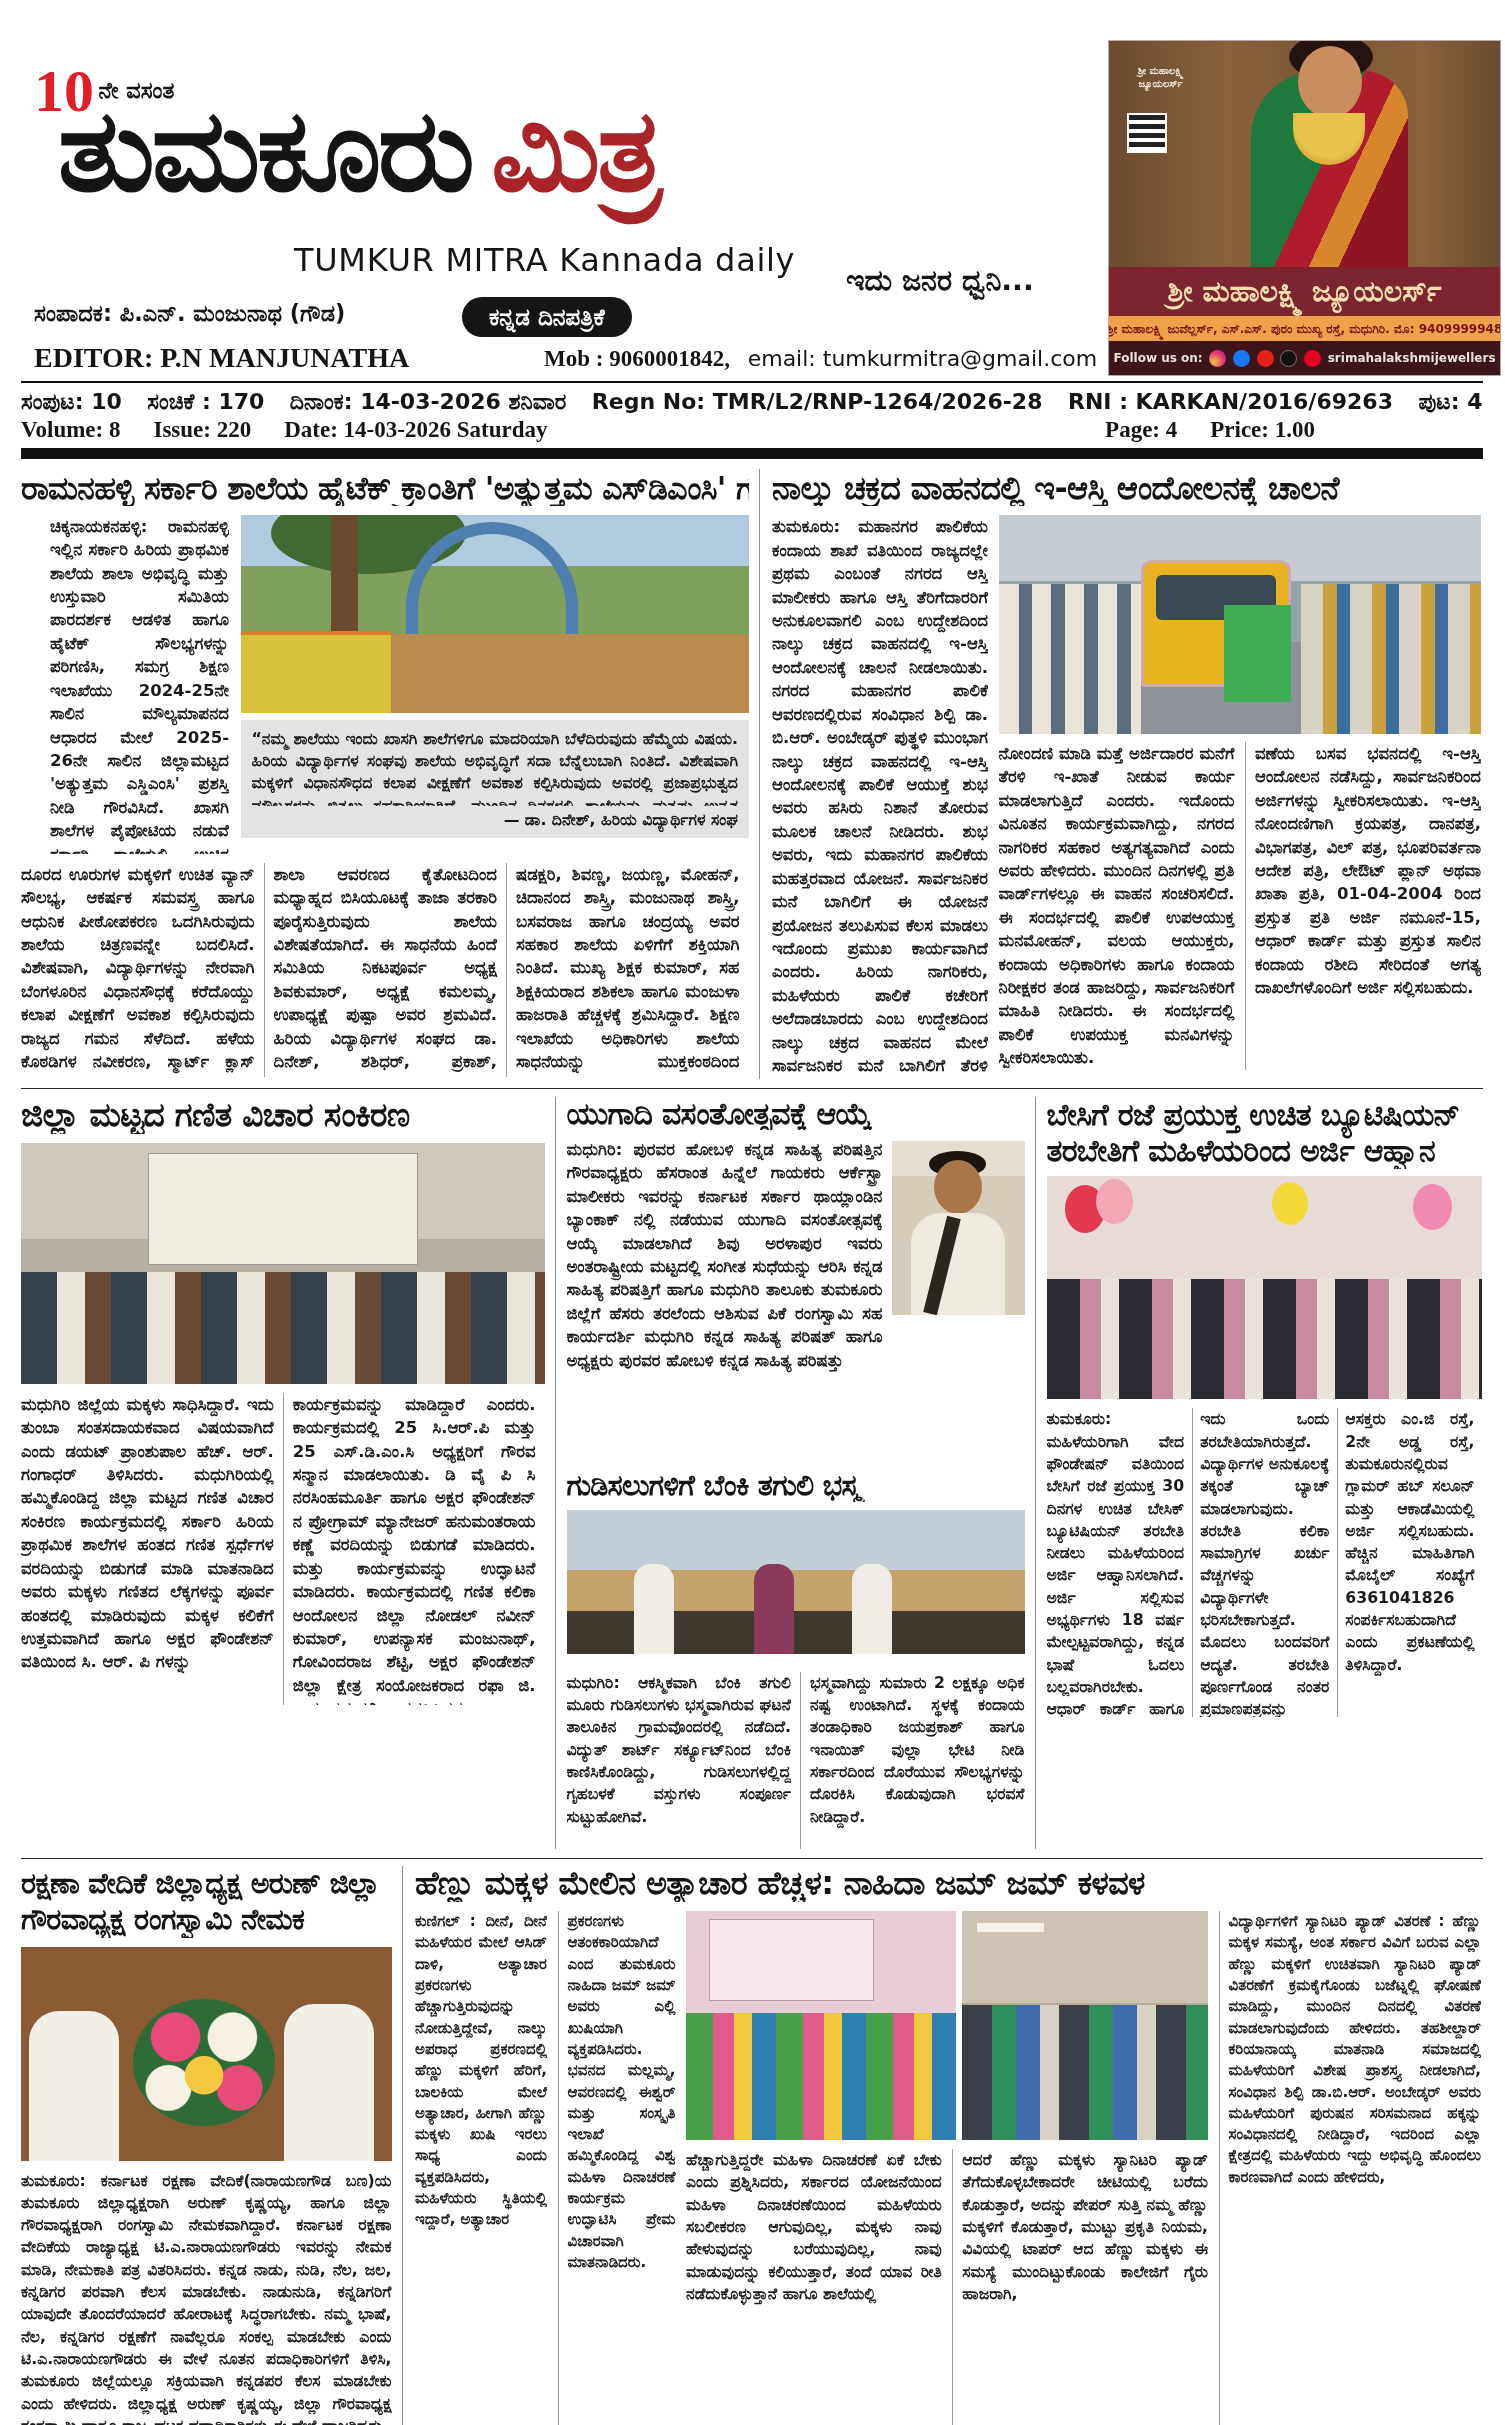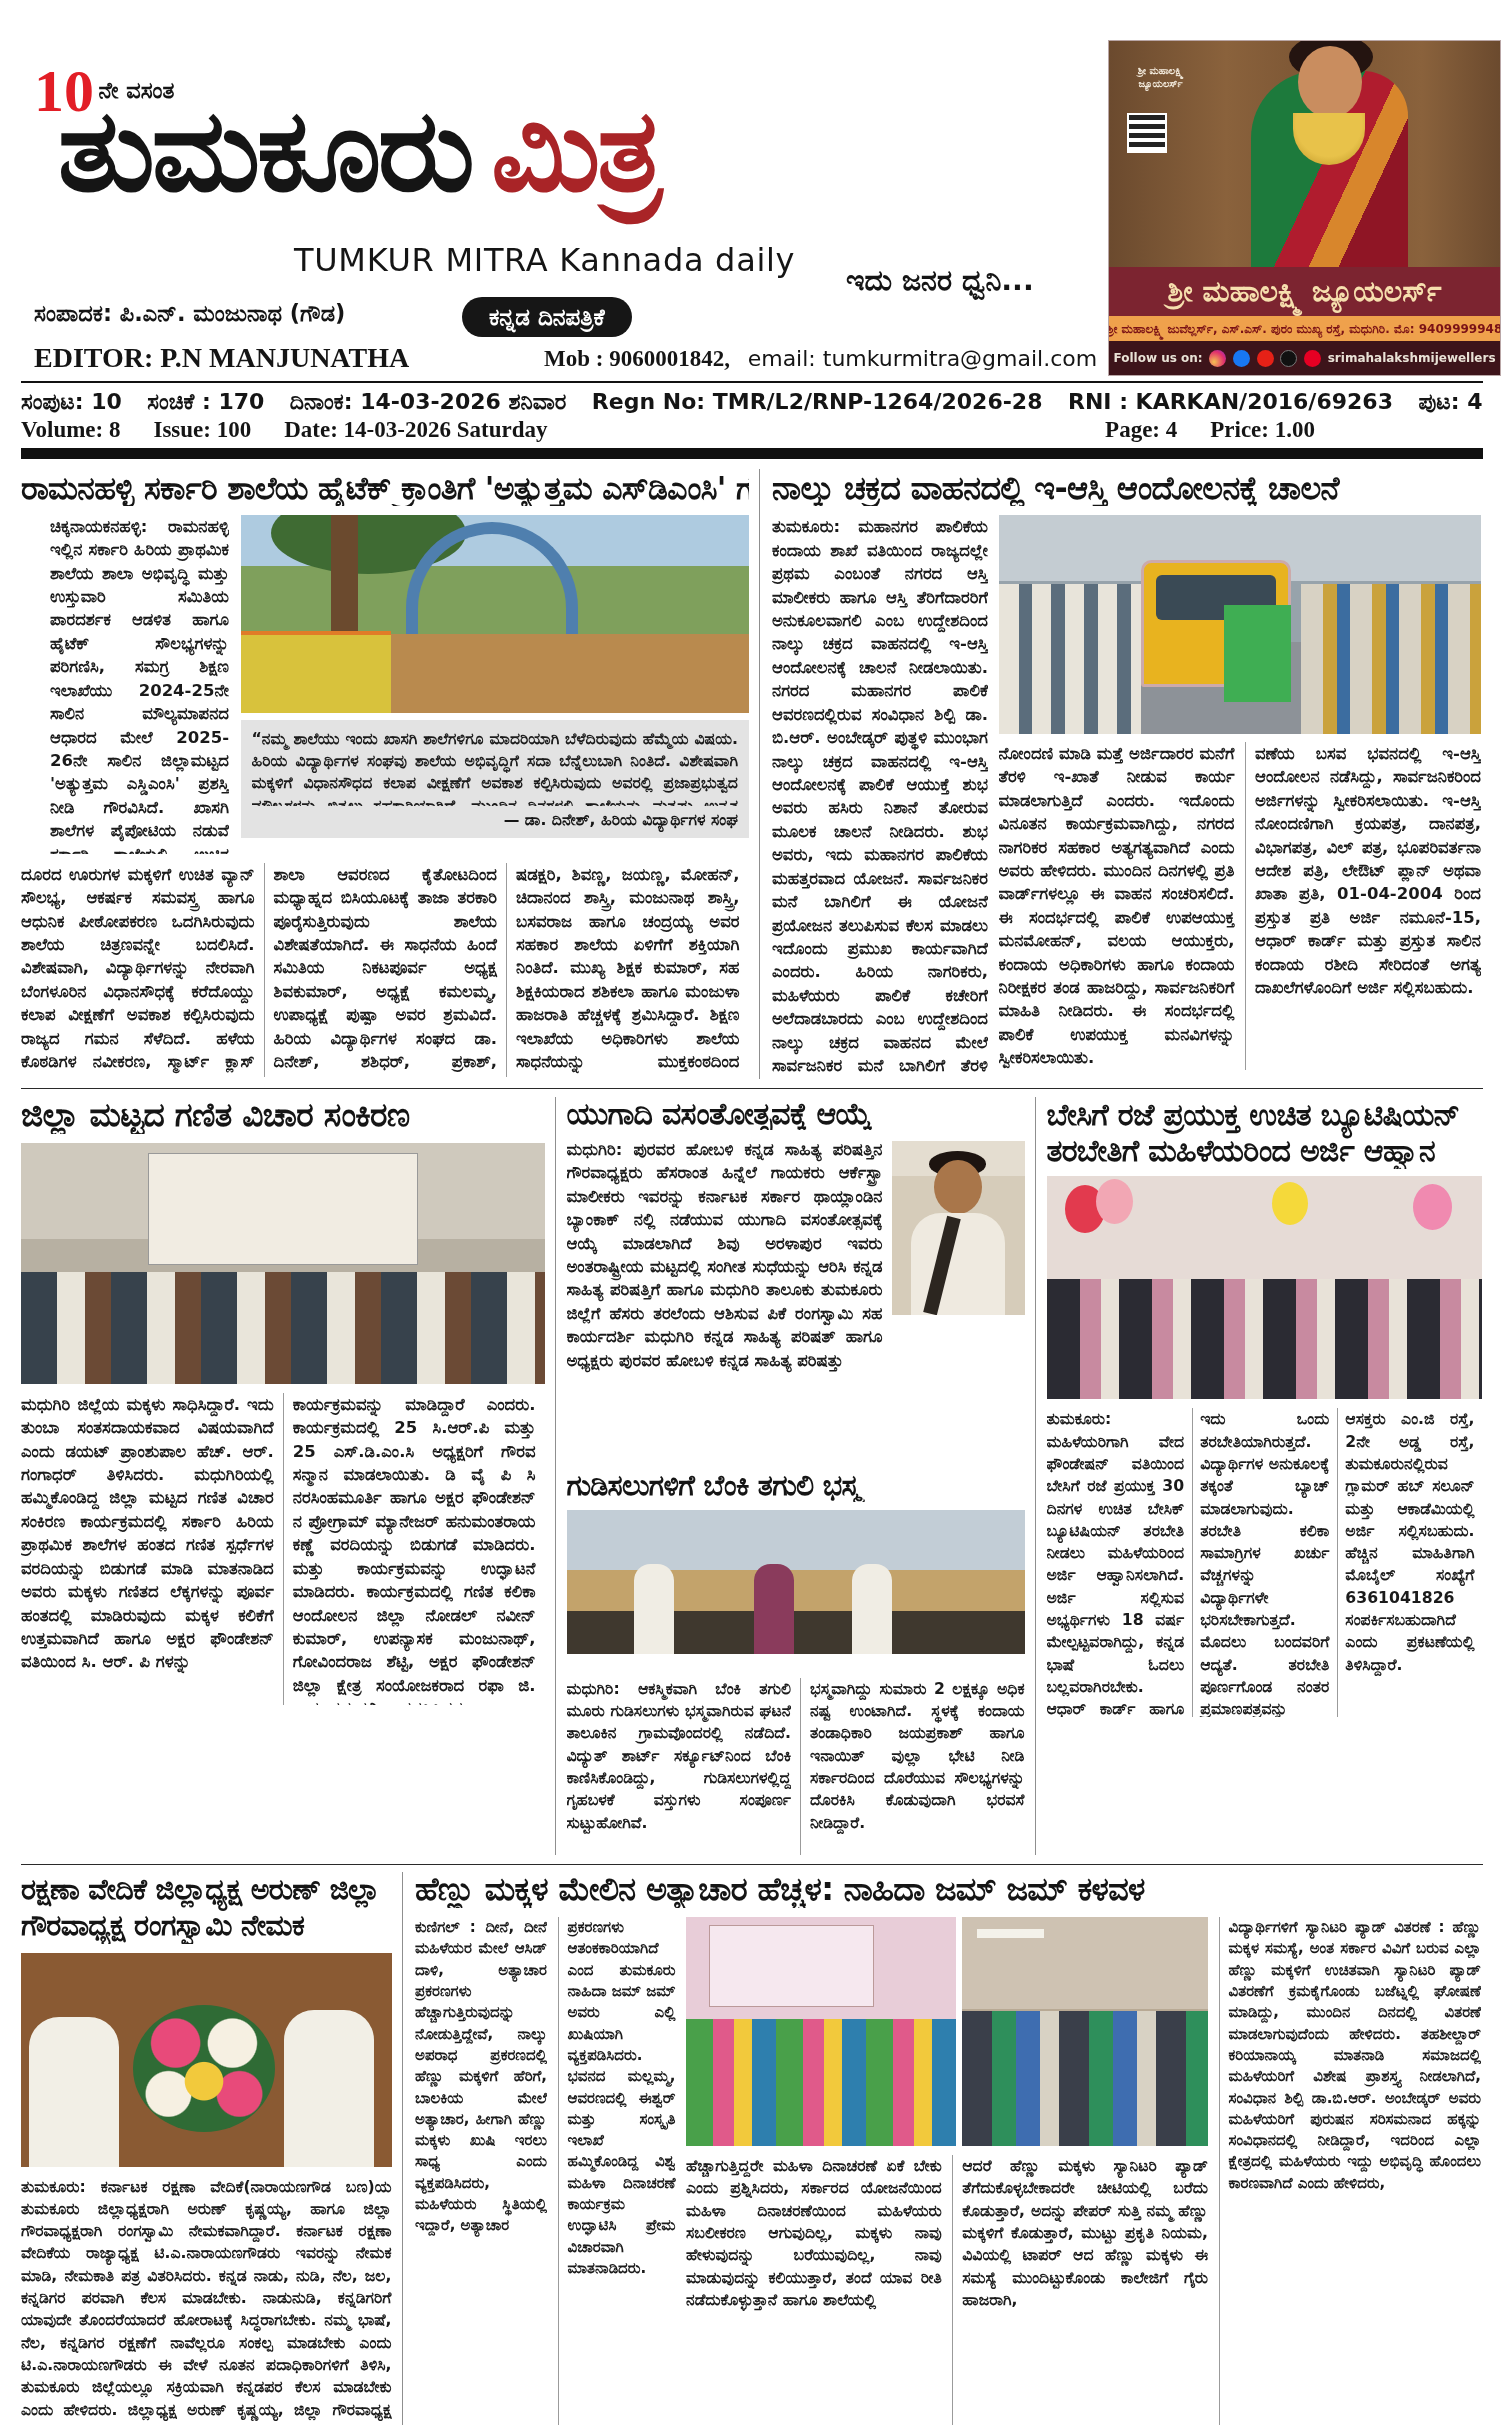--- a/index.html
+++ b/index.html
@@ -122,21 +122,21 @@
   .d-top{height:328px;}
   .ph-port{float:right;width:133px;height:174px;margin:3px 0 6px 9px;background:linear-gradient(180deg,#e4ddd0 0 20%,#d6ccba 20% 100%);}
   .ph-port .hd{position:absolute;left:42px;top:19.5px;width:48px;height:54px;border-radius:50%;background:#a9764a;}
   .ph-port .hr{position:absolute;left:37px;top:10.5px;width:57px;height:25.5px;border-radius:50%;background:#1d1410;}
   .ph-port .sh{position:absolute;left:19.5px;top:72px;width:94px;height:102px;border-radius:30px 30px 0 0;background:#efeae0;}
   .ph-port .strap{position:absolute;left:43px;top:75px;width:13.5px;height:99px;background:#2c2620;transform:rotate(14deg);}
   .artD .hl2{font-size:28.5px;margin:4.5px 0 7.5px;}
   .ph-fire{height:144px;background:linear-gradient(180deg,#c2cdd6 0 42%,#c3a36b 42% 70%,#3f382e 70% 100%);}
   .ph-fire .m1,.ph-fire .m2,.ph-fire .m3{position:absolute;bottom:0;width:40px;height:90px;background:#f0ede4;border-radius:16.5px 16.5px 0 0;}
   .ph-fire .m1{left:67px;} .ph-fire .m2{left:187px;background:#8a3b5c;} .ph-fire .m3{left:285px;}
-  .d-lower{display:grid;grid-template-columns:1fr 1fr;column-gap:9px;margin-top:24px;}
+  .d-lower{display:grid;grid-template-columns:1fr 1fr;column-gap:9px;margin-top:18px;}
   .d-lower .c{height:177px;font-size:15.7px;}
 
   .artE{border-left:0.7px solid #8f8f8f;padding-left:10.5px;}
   .artE .hl{font-size:30px;line-height:1.2;margin:0 0 7.5px;}
   .ph-party{height:223px;background:linear-gradient(180deg,#e6dbd6 0 55%,#cdbdb4 55% 100%);}
   .ph-party .b1,.ph-party .b2,.ph-party .b3,.ph-party .b4{position:absolute;border-radius:50%;}
   .ph-party .b1{left:18px;top:9px;width:40px;height:48px;background:#e23a4e;}
   .ph-party .b2{left:49px;top:3px;width:37px;height:45px;background:#f2a7b4;}
   .ph-party .b3{left:225px;top:6px;width:36px;height:43px;background:#f5d93a;}
   .ph-party .b4{right:30px;top:7.5px;width:39px;height:46px;background:#f08ab0;}
@@ -228,21 +228,21 @@
       <span data-interactable="false">ಸಂಪುಟ: 10</span>
       <span data-interactable="false">ಸಂಚಿಕೆ : 170</span>
       <span data-interactable="false">ದಿನಾಂಕ: 14-03-2026 ಶನಿವಾರ</span>
       <span data-interactable="false">Regn No: TMR/L2/RNP-1264/2026-28</span>
       <span data-interactable="false">RNI : KARKAN/2016/69263</span>
       <span data-interactable="false">ಪುಟ: 4</span>
       <span data-interactable="false">ಬೆಲೆ: 1.00 ರೂ.</span>
     </div>
     <div class="ib-row2" data-interactable="false">
       <span data-interactable="false">Volume: 8</span>
-      <span data-interactable="false">Issue: 100</span>
+      <span data-interactable="false">Issue: 220</span>
       <span data-interactable="false">Date: 14-03-2026  Saturday</span>
       <span class="spacer" data-interactable="false"></span>
       <span data-interactable="false">Page: 4</span>
       <span data-interactable="false">Price: 1.00</span>
       <span style="width:135px" data-interactable="false"></span>
     </div>
   </div>
   <div class="thickbar" data-interactable="false"></div>
 
   <div class="content" data-interactable="false">

